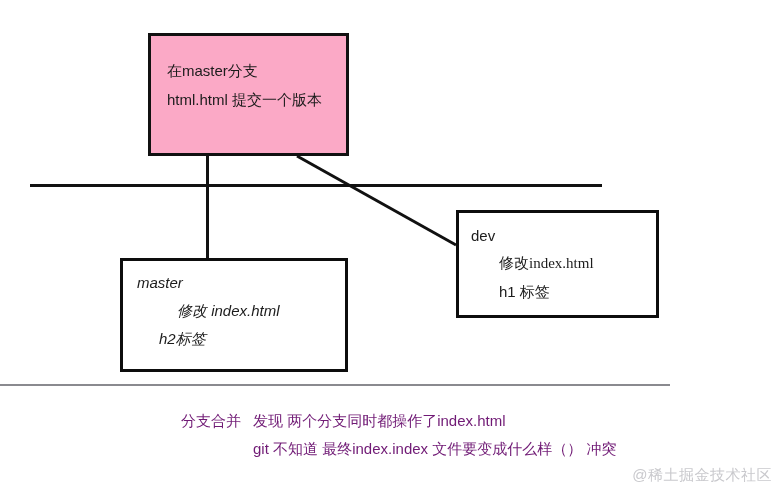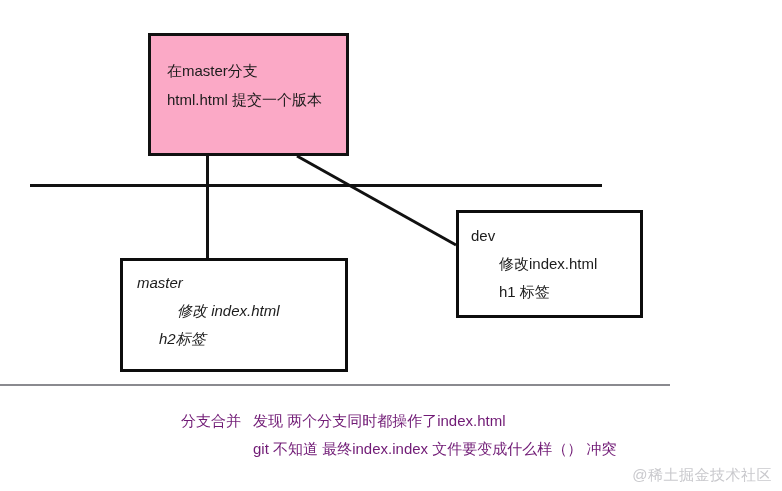--- a/index.html
+++ b/index.html
@@ -56,25 +56,25 @@
     font-style: italic;
   }
   #master-line-1 { left: 14px; top: 14px; }
   #master-line-2 { left: 36px; top: 42px; margin-left: 18px; }
   #master-line-3 { left: 36px; top: 70px; }
 
   
   #dev-box {
     left: 456px;
     top: 210px;
-    width: 187px;
+    width: 203px;
     height: 108px;
   }
   #dev-line-1 { left: 12px; top: 15px; }
-  #dev-line-2 { left: 40px; top: 43px; }
+  #dev-line-2 { left: 40px; top: 43px; font-family: Liberation Serif, serif; }
   #dev-line-3 { left: 40px; top: 71px; }
 
   
   .hline {
     position: absolute;
     background: #111111;
   }
   #timeline-top {
     left: 30px;
     top: 184px;

